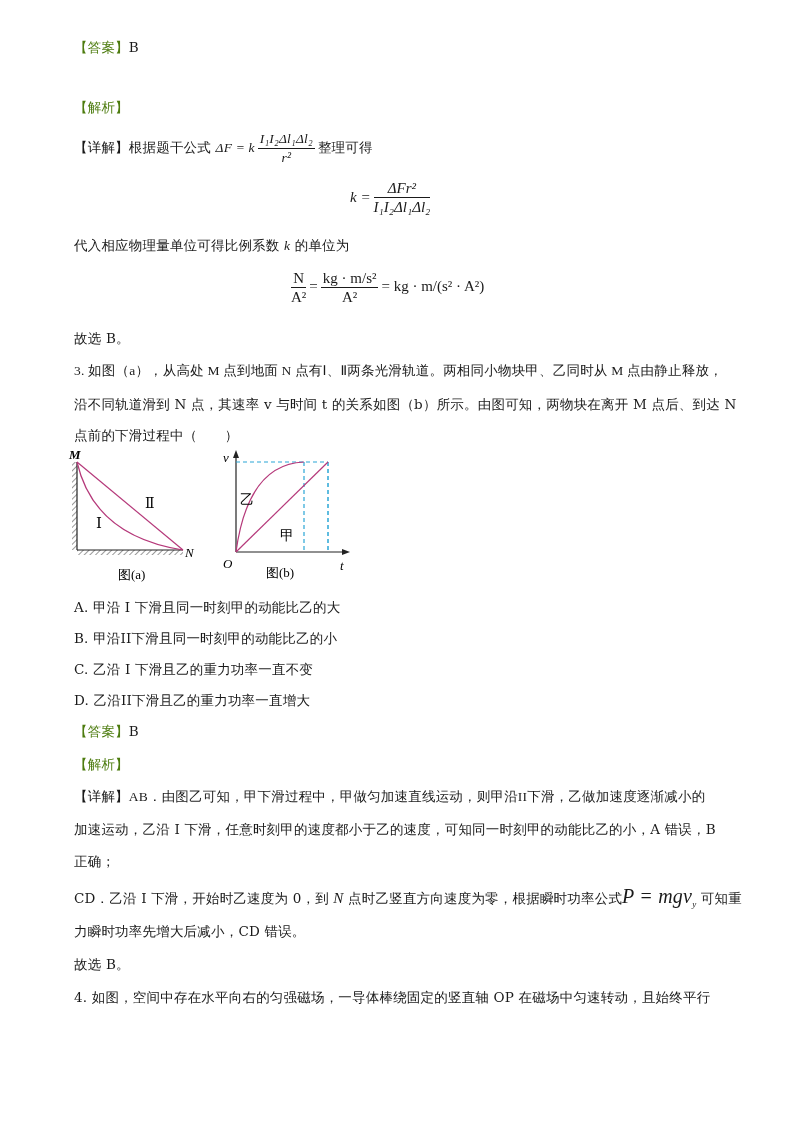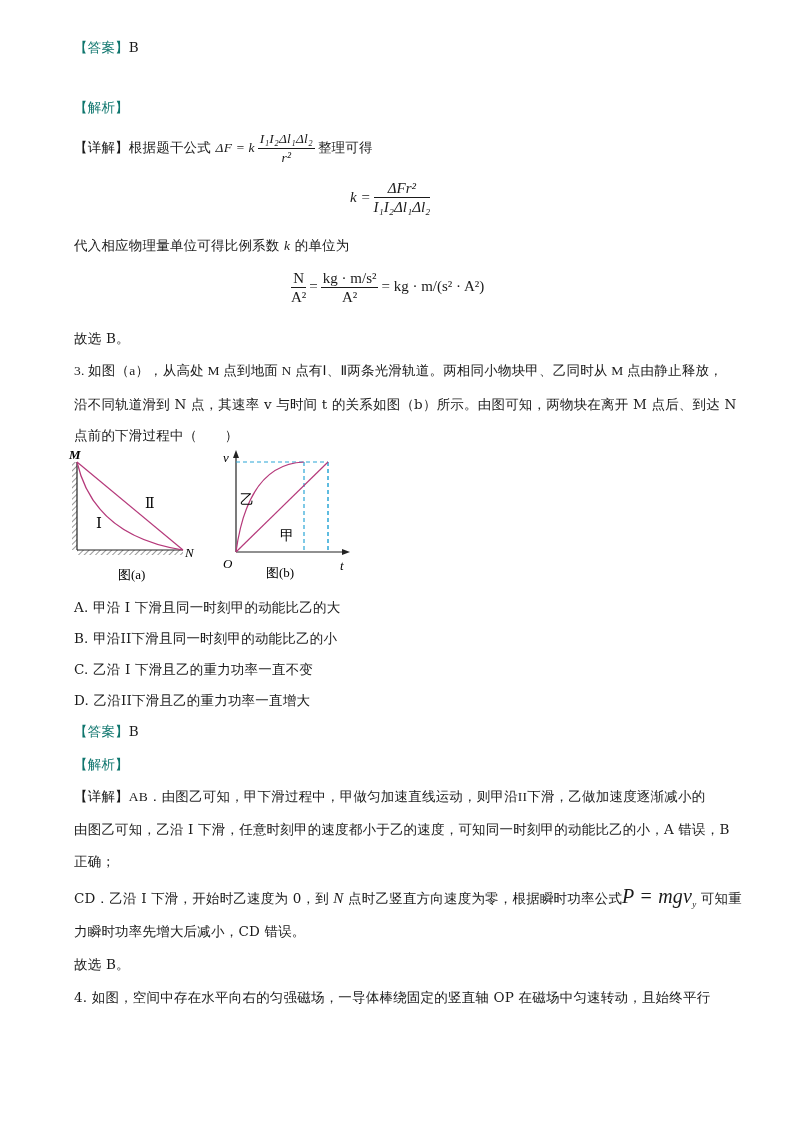--- a/index.html
+++ b/index.html
@@ -5,21 +5,21 @@
   html, body { margin: 0; padding: 0; background: #ffffff; }
   body {
     width: 793px; height: 1122px; position: relative; overflow: hidden;
     font-family: "DejaVu Serif", "Liberation Serif", serif;
     color: #1a1a1a;
   }
   .line {
     position: absolute; left: 74px; font-size: 13.5px; line-height: 18px;
     white-space: nowrap; letter-spacing: 0.2px;
   }
-  .tag { color: #0f766e; }
+  .tag { color: #4d7c0f; }
   .it { font-style: italic; font-family: "Liberation Serif", "DejaVu Serif", serif; }
   .math { font-family: "Liberation Serif", "DejaVu Serif", serif; }
   .frac { display: inline-block; vertical-align: middle; text-align: center; margin: 0 3px; }
   .frac .num { display: block; border-bottom: 1px solid #1a1a1a; padding: 0 2px 1px; line-height: 16px; }
   .frac .den { display: block; padding-top: 1px; line-height: 16px; }
   sub, sup { font-size: 9px; }
   .center-eq { position: absolute; font-size: 15px; white-space: nowrap; }
   svg text { font-family: "Liberation Serif", "DejaVu Serif", serif; }
 </style>
 </head>
@@ -98,21 +98,21 @@
 
 <div class="line" style="top:722px;">
   <span class="tag">【答案】</span><span>B</span>
 </div>
 <div class="line" style="top:755px;">
   <span class="tag">【解析】</span>
 </div>
 <div class="line" style="top:788px;font-family:Liberation Serif, serif;">
   <span>【详解】</span><span>AB．由图乙可知，甲下滑过程中，甲做匀加速直线运动，则甲沿II下滑，乙做加速度逐渐减小的</span>
 </div>
-<div class="line" style="top:820px;">由图乙可知，乙沿 I 下滑，任意时刻甲的速度都小于乙的速度，可知同一时刻甲的动能比乙的小，A 错误，B</div>
+<div class="line" style="top:820px;">加速运动，乙沿 I 下滑，任意时刻甲的速度都小于乙的速度，可知同一时刻甲的动能比乙的小，A 错误，B</div>
 <div class="line" style="top:852px;">正确；</div>
 
 <div class="line" style="top:887px;">
   <span>CD．乙沿 I 下滑，开始时乙速度为 0，到</span> <span class="it math" style="font-size:15px;">N</span> <span>点时乙竖直方向速度为零，根据瞬时功率公式</span><span class="it math" style="font-size:20px;">P = mgv</span><sub class="it math">y</sub> <span>可知重</span>
 </div>
 <div class="line" style="top:922px;">力瞬时功率先增大后减小，CD 错误。</div>
 <div class="line" style="top:955px;">故选 B。</div>
 
 <div class="line" style="top:988px;">4. 如图，空间中存在水平向右的匀强磁场，一导体棒绕固定的竖直轴 OP 在磁场中匀速转动，且始终平行</div>
 

